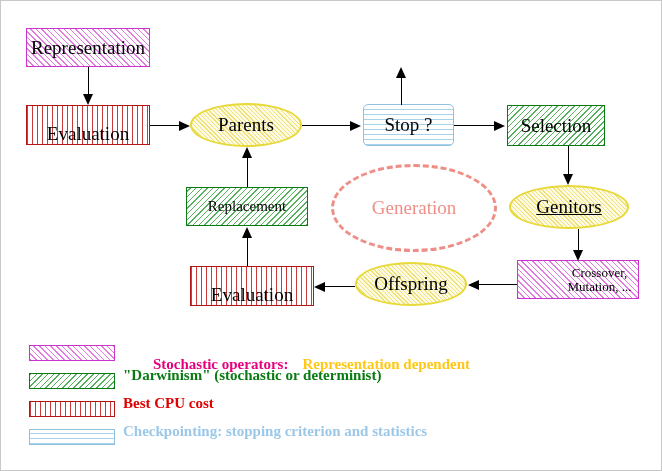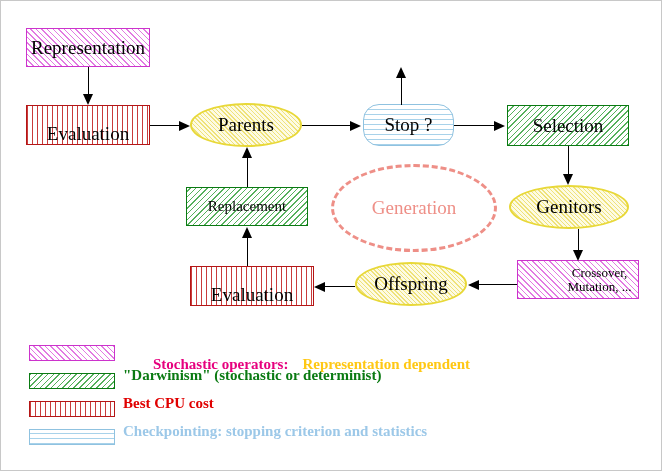--- a/index.html
+++ b/index.html
@@ -27,21 +27,21 @@
     justify-content: center;
     text-align: center;
     color: #000000;
     line-height: 1.05;
     white-space: pre-line;
   }
   .node .lbl { position: relative; z-index: 2; }
 
   .rect   { border: 1px solid #000; }
   .ell    { border-radius: 50%; }
-  .round  { border-radius: 16px; }
+  .round  { border-radius: 5px; }
 
   
   
   .h-magenta {
     border-color: #cc33cc;
     background-color: #ffffff;
     background-image: repeating-linear-gradient(45deg,
         #e27ae2 0px, #e27ae2 1px, #ffffff 1px, #ffffff 4px);
   }
   
@@ -124,25 +124,25 @@
 
   <div class="node ell h-yellow fs-big" style="left:189px; top:102px; width:112px; height:44px;">
     <span class="lbl">Parents</span>
   </div>
 
 
   <div class="node rect round h-blue fs-big" style="left:362px; top:103px; width:91px; height:42px;">
     <span class="lbl">Stop ?</span>
   </div>
 
-  <div class="node rect h-green fs-big" style="left:506px; top:104px; width:122px; height:41px;">
+  <div class="node rect h-green fs-big" style="left:506px; top:104px; width:98px; height:41px;">
     <span class="lbl">Selection</span>
   </div>
 
-  <div class="node ell h-yellow fs-big" style="left:508px; top:184px; width:120px; height:44px;">
+  <div class="node ell h-yellow fs-big" style="left:508px; top:184px; width:120px; height:44px;text-decoration:underline;">
     <span class="lbl">Genitors</span>
   </div>
 
   <div class="node rect h-magenta fs-small" style="left:516px; top:259px; width:122px; height:39px;padding-left:43px;">
     <span class="lbl">Crossover,
 Mutation, ...</span>
   </div>
 
   <div class="node ell h-yellow fs-big" style="left:354px; top:261px; width:112px; height:44px;">
     <span class="lbl">Offspring</span>

